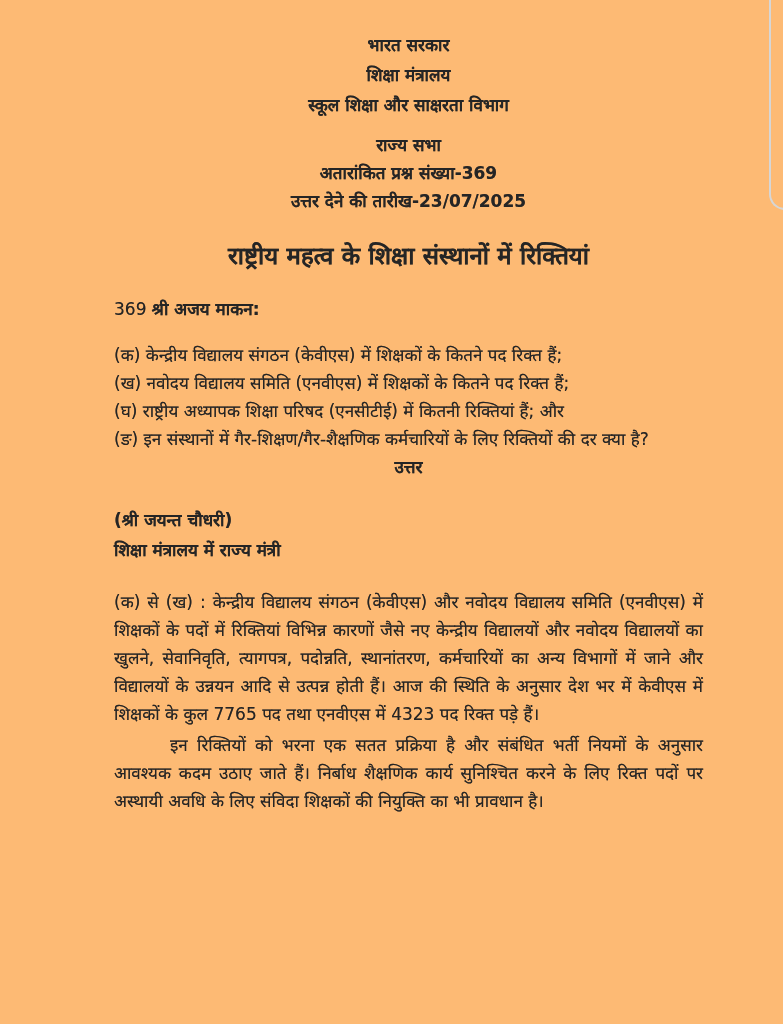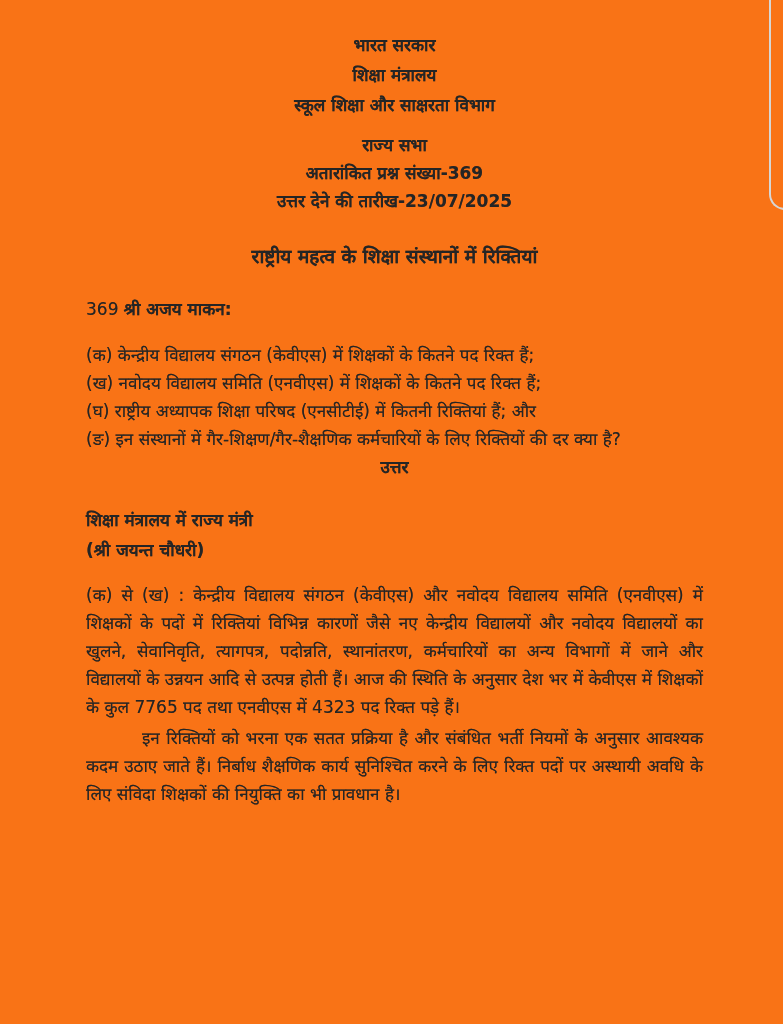--- a/index.html
+++ b/index.html
@@ -12,43 +12,44 @@
     background: #ffffff;
     position: relative;
     overflow: hidden;
     font-family: "DejaVu Sans", "Liberation Sans", sans-serif;
     color: #252525;
     -webkit-font-smoothing: antialiased;
   }
   .scan-page {
     position: absolute;
     inset: 0;
-    background: #f97316;
+    background: #fdba74;
+    padding-left: 28px;
   }
   .doc {
     position: relative;
     padding: 30px 80px 40px 86px;
     font-size: 17px;
     line-height: 28px;
     text-shadow: 0 0 0.6px rgba(40,40,40,0.55);
   }
   .center { text-align: center; }
   .header-block { line-height: 30px; font-weight: bold; }
   .meta-block { margin-top: 11px; line-height: 28px; font-weight: bold; }
-  .doc-title { margin-top: 27px; font-weight: bold; font-size: 19px; }
+  .doc-title { margin-top: 27px; font-weight: bold; font-size: 24px; }
   .asker-line { margin-top: 25px; }
   .asker-line .q-no { font-weight: normal; }
   .asker-line .q-name { font-weight: bold; text-align: center; }
   .intro-line { margin-top: 18px; }
   .intro-line .minister-word { font-weight: bold; font-style: italic; }
   .questions { margin-top: 18px; }
   .question-item { text-align: justify; }
   .answer-heading { font-weight: bold; }
   .minister-block { margin-top: 24px; font-weight: bold; line-height: 30px; }
-  .answer-para1 { margin-top: 16px; text-align: justify; }
+  .answer-para1 { margin-top: 23px; text-align: justify; }
   .answer-para2 { margin-top: 3px; text-align: justify; text-indent: 56px; }
   .scroll-panel-corner {
     position: absolute;
     top: -14px;
     left: 769px;
     width: 40px;
     height: 222px;
     border-left: 2px solid #d6d6d6;
     border-bottom: 2px solid #d6d6d6;
     border-bottom-left-radius: 16px;
@@ -96,22 +97,22 @@
       </div>
       <div class="question-item">
         <span>(ङ)</span>
         <span>इन संस्थानों में गैर-शिक्षण/गैर-शैक्षणिक कर्मचारियों के लिए रिक्तियों की दर क्या है?</span>
       </div>
     </div>
 
     <div class="answer-heading center">उत्तर</div>
 
     <div class="minister-block">
+      <div>(श्री जयन्त चौधरी)</div>
       <div>शिक्षा मंत्रालय में राज्य मंत्री</div>
-      <div>(श्री जयन्त चौधरी)</div>
     </div>
 
     <div class="answer-para1">
       <span>(क) से (ख) :</span><span> केन्द्रीय विद्यालय संगठन (केवीएस) और नवोदय विद्यालय समिति (एनवीएस) में शिक्षकों के पदों में रिक्तियां विभिन्न कारणों जैसे नए केन्द्रीय विद्यालयों और नवोदय विद्यालयों का खुलने, सेवानिवृति, त्यागपत्र, पदोन्नति, स्थानांतरण, कर्मचारियों का अन्य विभागों में जाने और विद्यालयों के उन्नयन आदि से उत्पन्न होती हैं। आज की स्थिति के अनुसार देश भर में केवीएस में शिक्षकों के कुल 7765 पद तथा एनवीएस में 4323 पद रिक्त पड़े हैं।</span>
     </div>
 
     <div class="answer-para2">इन रिक्तियों को भरना एक सतत प्रक्रिया है और संबंधित भर्ती नियमों के अनुसार आवश्यक कदम उठाए जाते हैं। निर्बाध शैक्षणिक कार्य सुनिश्चित करने के लिए रिक्त पदों पर अस्थायी अवधि के लिए संविदा शिक्षकों की नियुक्ति का भी प्रावधान है।</div>
 
   </div>
 

